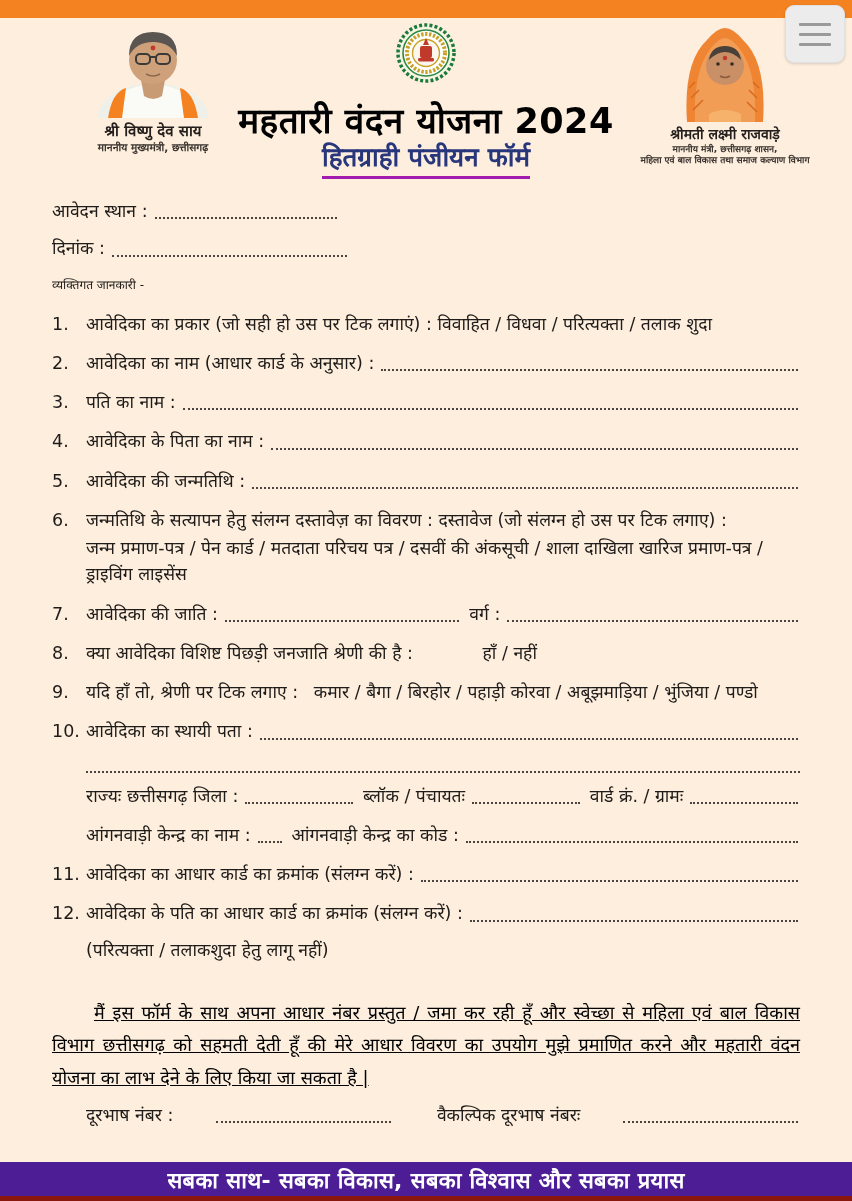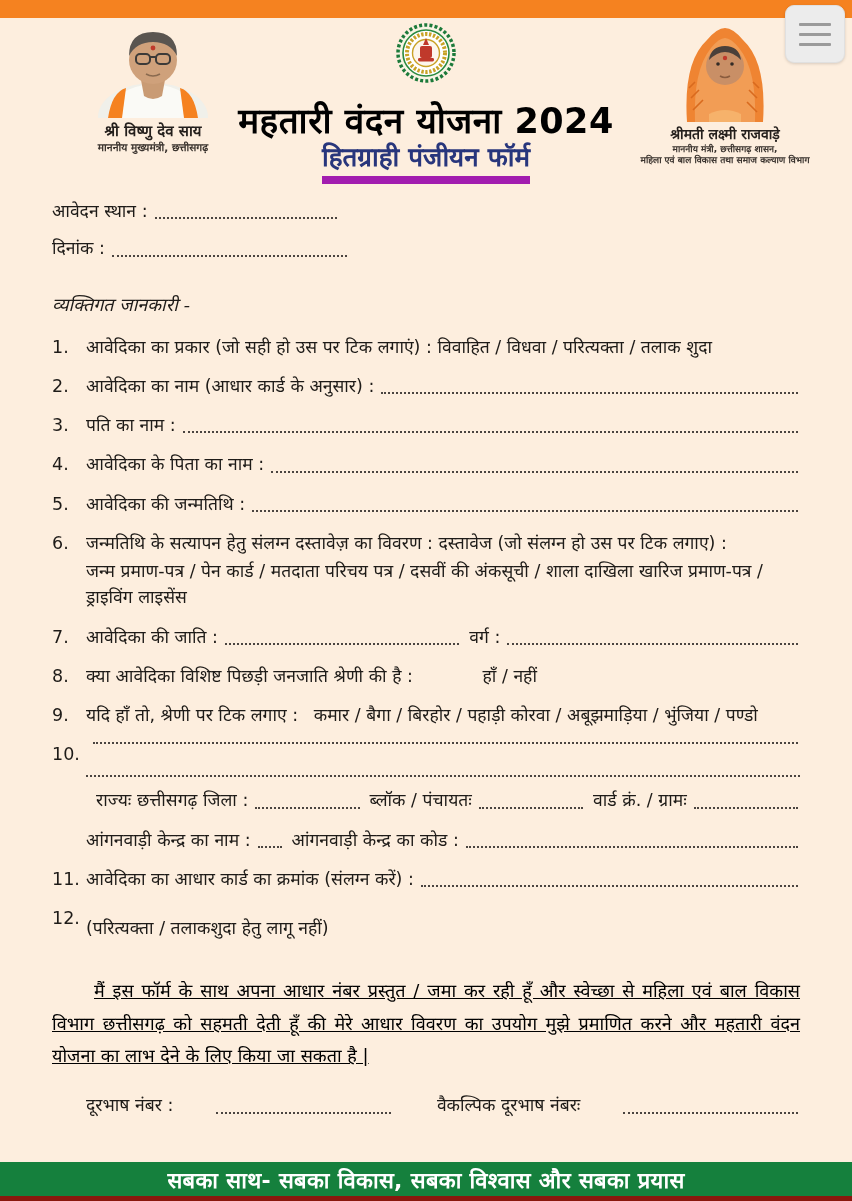--- a/index.html
+++ b/index.html
@@ -29,37 +29,37 @@
   .minister .pname{font-size:14px;}
   .minister .ptitle{font-size:9px;}
   .emblem-wrap{position:absolute;left:396px;top:22px;width:60px;height:62px;}
   .main-title{
     position:absolute;left:0;top:96px;width:852px;text-align:center;
     font-size:35px;font-weight:bold;color:#000000;letter-spacing:.5px;
   }
   .sub-title-wrap{position:absolute;left:0;top:138px;width:852px;text-align:center;}
   .sub-title{
     display:inline-block;font-size:26px;font-weight:bold;color:#28367c;
-    border-bottom:8px solid #a21caf;padding-bottom:2px;
+    border-bottom:3px solid #a21caf;padding-bottom:2px;
   }
 
   
   .photo-box{
     position:absolute;top:186px;right:41px;width:104px;height:128px;
     background:#ffffff;border:1.5px solid #3a3a3a;
     box-shadow:3px 4px 5px rgba(90,70,50,.45);
     display:flex;flex-direction:column;justify-content:center;align-items:center;
     font-size:16.5px;color:#111;line-height:1.5;z-index:2;
   }
 
   
   .form{padding:12px 52px 0 52px;font-size:17.5px;}
   .intro-line{display:flex;align-items:center;margin-bottom:11px;line-height:1.5;}
   .intro-line .lbl{white-space:nowrap;}
-  .section-heading{margin:30px 0 18px 0;font-size:18px;font-style:italic;}
+  .section-heading{margin:14px 0 18px 0;font-size:12px;}
 
   .row{display:flex;margin-bottom:13px;line-height:1.5;}
   .num{width:34px;flex-shrink:0;}
   .content{flex:1;min-width:0;}
   .cline{display:flex;align-items:flex-end;}
   .cline .lbl{white-space:nowrap;}
   .fill{
     flex:1;min-width:24px;border-bottom:2px dotted #4a4440;
     margin:0 2px 5px 7px;height:1px;align-self:flex-end;
   }
@@ -71,26 +71,26 @@
   .full-fill{border-bottom:2px dotted #4a4440;height:24px;margin:2px 0 10px 0;}
   .gap-opts{margin-left:64px;margin-top:42px;}
   .opts9{margin-left:10px;text-align:center;}
   .sub-line{margin-top:2px;}
   .mid-lbl{white-space:nowrap;margin-left:8px;}
 
   .declaration{
     margin:34px 52px 0 52px;font-size:18px;line-height:1.8;
     text-align:justify;text-indent:42px;color:#000000;text-decoration:underline;
   }
-  .phone-row{display:flex;align-items:flex-end;margin:20px 52px 0 86px;font-size:17.5px;line-height:1.5;gap:36px;}
+  .phone-row{display:flex;align-items:flex-end;margin:8px 52px 0 86px;font-size:17.5px;line-height:1.5;gap:36px;}
   .phone-row .lbl{white-space:nowrap;}
 
   
   .footer{
-    position:absolute;left:0;top:1162px;width:852px;height:34px;background:#15803d;
+    position:absolute;left:0;top:1162px;width:852px;height:34px;background:#4c1d95;
     display:flex;align-items:center;justify-content:center;
   }
   .footer .slogan{color:#ffffff;font-weight:bold;font-size:22px;letter-spacing:.3px;}
   .footer-strip{position:absolute;left:0;top:1196px;width:852px;height:5px;background:#8a170d;}
 </style>
 </head>
 <body>
 
 <div class="page">
 
@@ -240,24 +240,25 @@
       <div class="content">
         <span>यदि हाँ तो, श्रेणी पर टिक लगाए :</span>
         <span class="opts9">कमार /  बैगा  / बिरहोर / पहाड़ी कोरवा / अबूझमाड़िया / भुंजिया / पण्डो</span>
       </div>
     </div>
 
     <div class="row">
       <span class="num">10.</span>
       <div class="content">
         <div class="cline">
+          <span class="lbl">आवेदिका का स्थायी पता :</span>
           <span class="fill"></span>
         </div>
         <div class="full-fill"></div>
-        <div class="cline" style="margin-bottom:13px;margin-left:10px;">
+        <div class="cline" style="margin-bottom:13px;">
           <span class="lbl">राज्यः छत्तीसगढ़ जिला :</span>
           <span class="fill wq"></span>
           <span class="mid-lbl">ब्लॉक / पंचायतः</span>
           <span class="fill wq"></span>
           <span class="mid-lbl">वार्ड क्रं. / ग्रामः</span>
           <span class="fill wq"></span>
         </div>
         <div class="cline">
           <span class="lbl">आंगनवाड़ी केन्द्र का नाम :</span>
           <span class="fill"></span>
@@ -271,20 +272,24 @@
       <span class="num">11.</span>
       <div class="content cline">
         <span class="lbl">आवेदिका का आधार कार्ड का क्रमांक (संलग्न करें) :</span>
         <span class="fill"></span>
       </div>
     </div>
 
     <div class="row">
       <span class="num">12.</span>
       <div class="content">
+        <div class="cline">
+          <span class="lbl">आवेदिका के पति का आधार कार्ड का क्रमांक (संलग्न करें) :</span>
+          <span class="fill"></span>
+        </div>
         <div class="sub-line" style="margin-top:10px;">(परित्यक्ता / तलाकशुदा हेतु लागू नहीं)</div>
       </div>
     </div>
 
   </div>
 
   <div class="declaration">मैं इस फॉर्म के साथ अपना आधार नंबर प्रस्तुत / जमा कर रही हूँ और स्वेच्छा से महिला एवं बाल विकास विभाग छत्तीसगढ़ को सहमती देती हूँ की मेरे आधार विवरण का उपयोग मुझे प्रमाणित करने और महतारी वंदन योजना का लाभ देने के लिए किया जा सकता है |</div>
 
   <div class="phone-row">
     <span class="lbl">दूरभाष नंबर :</span>

